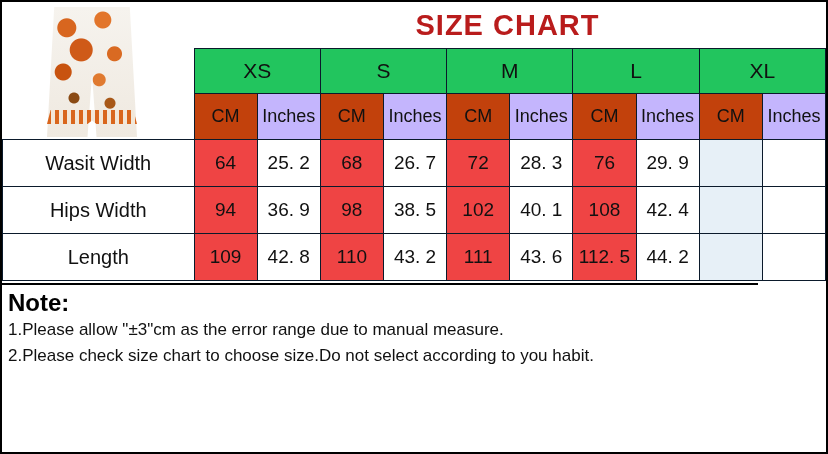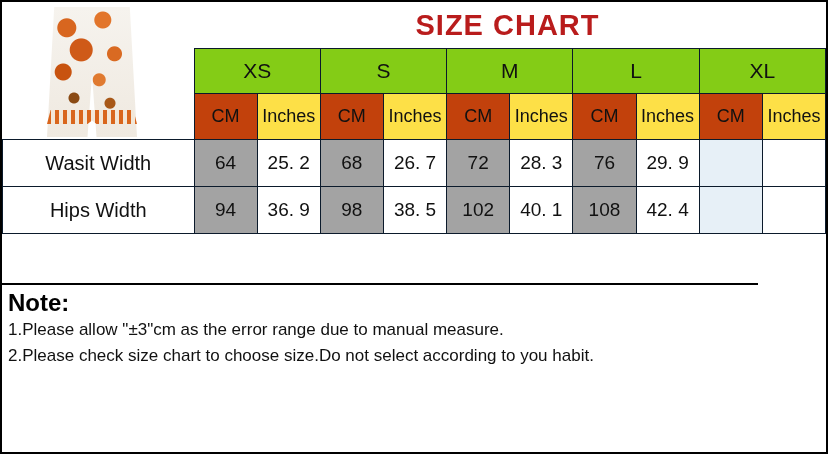--- a/index.html
+++ b/index.html
@@ -95,40 +95,40 @@
   .col-label { width: 185px; }
   .col-val { width: 61px; }
 
   tr.size-row { height: 45px; }
   tr.unit-row { height: 46px; }
   tr.data-row { height: 47px; margin-left: 42px; }
 
   .size-head {
     font-size: 21px;
     font-weight: bold;
-    background: #84cc16;
+    background: #22c55e;
     color: #111;
   }
   .unit-head {
     font-size: 18px;
     font-weight: bold;
     color: #e8251c;
     background: #c2410c;
   }
-  .unit-head.alt { background: #fde047; }
+  .unit-head.alt { background: #c4b5fd; }
   .row-label {
     font-size: 20px;
     font-weight: bold;
     color: #000;
   }
   .cell-val {
     font-size: 19px;
     color: #111;
   }
-  .cell-val.shade { background: #a3a3a3; }
+  .cell-val.shade { background: #ef4444; }
   .cell-val.empty { background: #e7f0f7; }
   .cell-val.empty2 { background: #ffffff; }
 
   
   .note {
     position: absolute;
     left: 0;
     top: 281px;
     width: 756px;
     height: 169px;
@@ -219,20 +219,33 @@
         <td class="cell-val shade">98</td>
         <td class="cell-val">38. 5</td>
         <td class="cell-val shade">102</td>
         <td class="cell-val">40. 1</td>
         <td class="cell-val shade">108</td>
         <td class="cell-val">42. 4</td>
         <td class="cell-val empty"></td>
         <td class="cell-val empty2"></td>
       </tr>
 
+      <tr class="data-row">
+        <td class="row-label">Length</td>
+        <td class="cell-val shade">109</td>
+        <td class="cell-val">42. 8</td>
+        <td class="cell-val shade">110</td>
+        <td class="cell-val">43. 2</td>
+        <td class="cell-val shade">111</td>
+        <td class="cell-val">43. 6</td>
+        <td class="cell-val shade">112. 5</td>
+        <td class="cell-val">44. 2</td>
+        <td class="cell-val empty"></td>
+        <td class="cell-val empty2"></td>
+      </tr>
     </tbody>
   </table>
 
   <div class="note">
     <div class="note-title">Note:</div>
     <div class="note-line">1.Please allow "±3"cm as the error range due to manual measure.</div>
     <div class="note-line">2.Please check size chart to choose size.Do not select according to you habit.</div>
   </div>
 
 </div>

